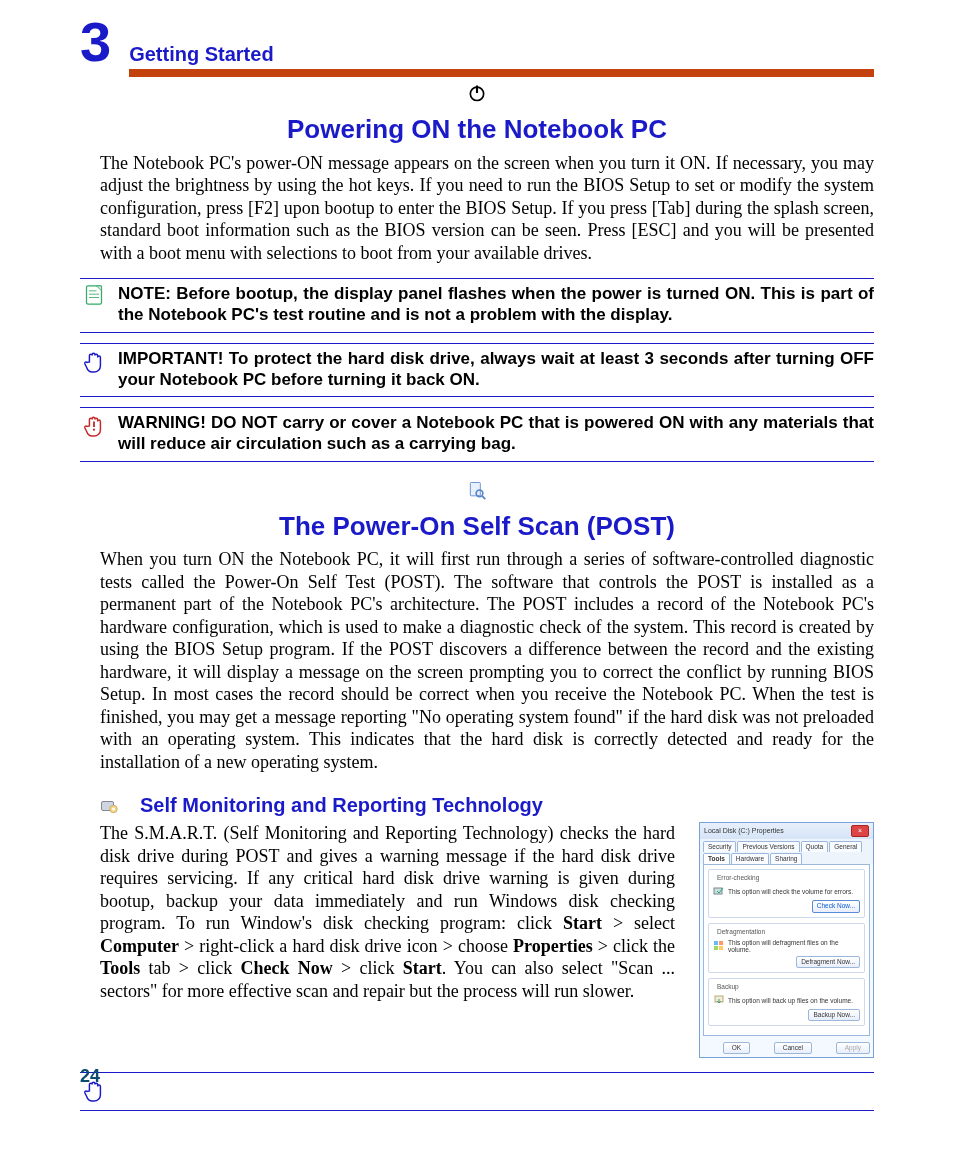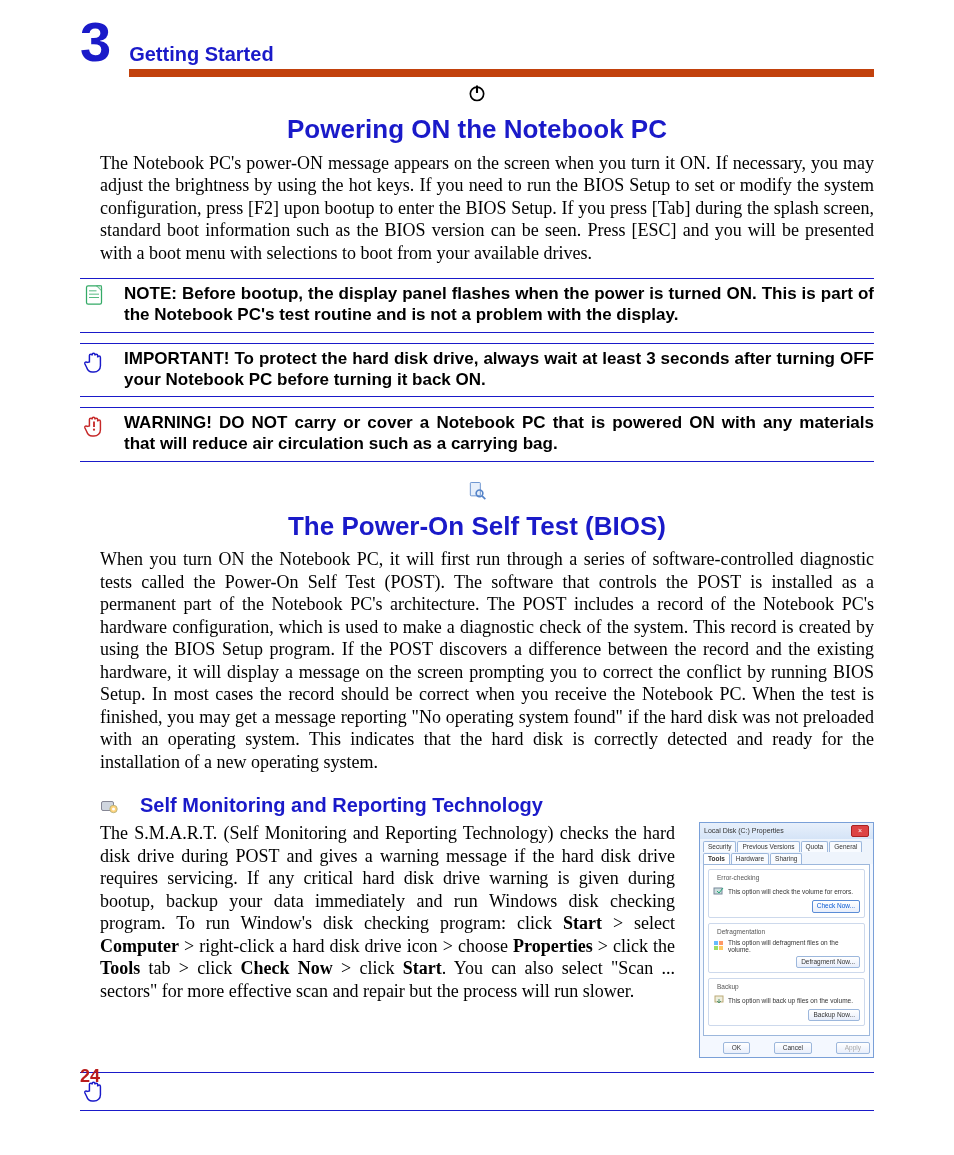--- a/index.html
+++ b/index.html
@@ -83,21 +83,21 @@
   }
   .callout-wrap {
     margin: 14px 0 0 0;
   }
   .callout {
     border-top: 1.5px solid #1a1ac9;
     border-bottom: 1.5px solid #1a1ac9;
     padding: 4px 0 6px 0;
     display: flex;
     align-items: flex-start;
-    gap: 16px;
+    gap: 10px;
     margin-bottom: 10px;
   }
   .callout .icon-col {
     width: 28px;
     display: flex;
     justify-content: center;
     padding-top: 1px;
   }
   .callout .text-col {
     flex: 1;
@@ -107,21 +107,21 @@
     line-height: 1.25;
     text-align: justify;
   }
   .page-num {
     position: absolute;
     left: 80px;
     bottom: 68px;
     font-family: Arial, Helvetica, sans-serif;
     font-weight: 700;
     font-size: 18px;
-    color: #b91c1c;
+    color: #0c4a6e;
   }
   .seg .b { font-weight: 700; }
 
   
   .props-win {
     width: 175px;
     border: 1px solid #7aa0d8;
     background: #f4f8ff;
     font-family: Tahoma, Arial, sans-serif;
     font-size: 7px;
@@ -255,21 +255,21 @@
   </div>
 
   <div class="h1-row" style="margin-top:18px">
     <span>
       <svg width="20" height="20" viewBox="0 0 24 24">
           <rect x="4" y="3" width="12" height="16" rx="1" fill="#e8f0fb" stroke="#5584c9"></rect>
           <circle cx="15" cy="16" r="4" fill="none" stroke="#5584c9" stroke-width="2"></circle>
           <line x1="18" y1="19" x2="22" y2="23" stroke="#5584c9" stroke-width="2"></line>
         </svg>
     </span>
-    <div class="h1">The Power-On Self Test (BIOS)</div>
+    <div class="h1">The Power-On Self Scan (POST)</div>
   </div>
   <p class="body-p">When you turn ON the Notebook PC, it will first run through a series of software-controlled diagnostic tests called the Power-On Self Test (POST). The software that controls the POST is installed as a permanent part of the Notebook PC's architecture. The POST includes a record of the Notebook PC's hardware configuration, which is used to make a diagnostic check of the system. This record is created by using the BIOS Setup program. If the POST discovers a difference between the record and the existing hardware, it will display a message on the screen prompting you to correct the conflict by running BIOS Setup. In most cases the record should be correct when you receive the Notebook PC. When the test is finished, you may get a message reporting "No operating system found" if the hard disk was not preloaded with an operating system. This indicates that the hard disk is correctly detected and ready for the installation of a new operating system.</p>
 
   <div class="h2-row">
     <span>
       <svg width="18" height="18" viewBox="0 0 24 24">
           <rect x="2" y="6" width="16" height="12" rx="2" fill="#d0d6df" stroke="#667"></rect>
           <circle cx="18" cy="16" r="5" fill="#ffd37a" stroke="#aa7"></circle>
           <circle cx="18" cy="16" r="2" fill="#fff"></circle>
         </svg>

